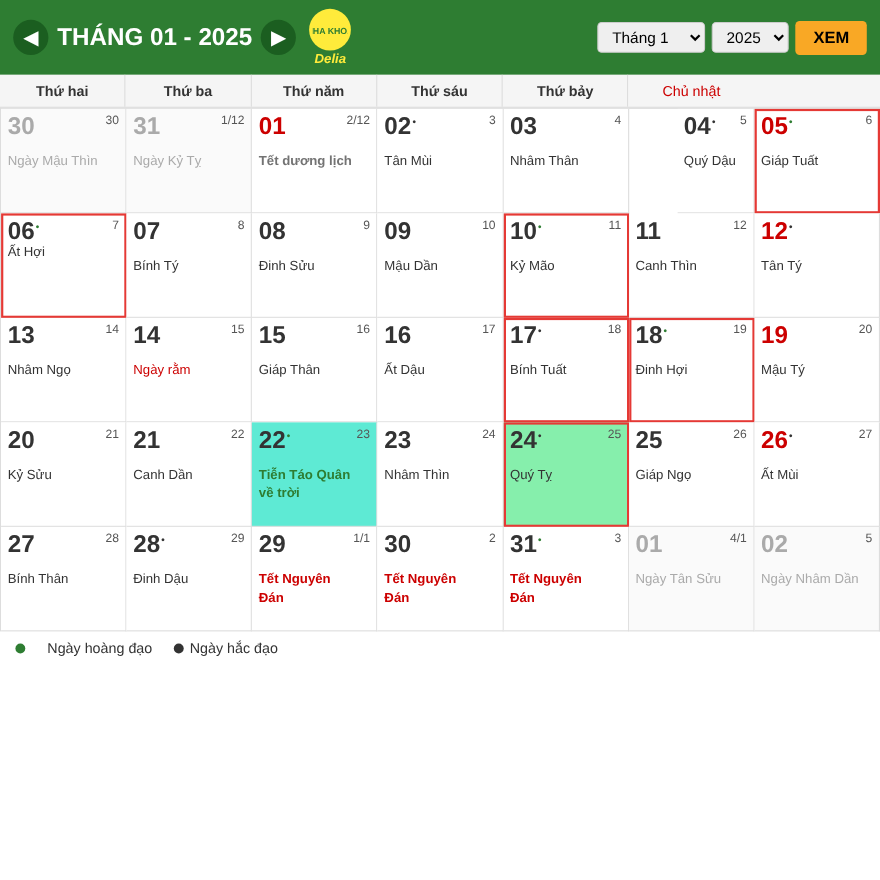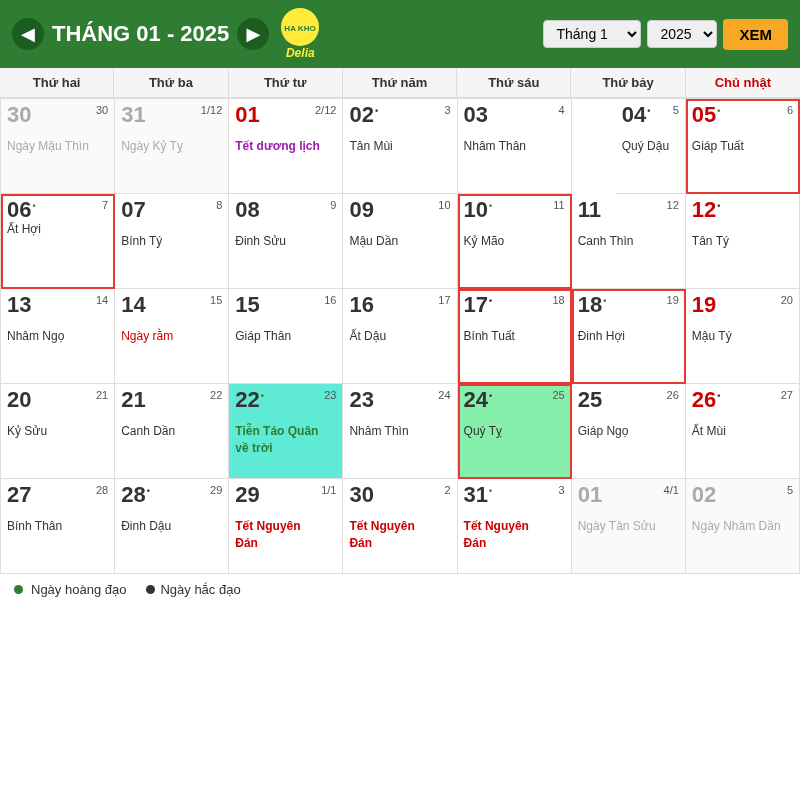--- a/index.html
+++ b/index.html
@@ -26,25 +26,24 @@
   <div style="display:flex;align-items:center;gap:6px;">
     <select id="month-select" style="padding:4px 8px;font-size:14px;border-radius:4px;border:1px solid #ccc;"><option value="Tháng 1">Tháng 1</option><option value="Tháng 2">Tháng 2</option><option value="Tháng 3">Tháng 3</option><option value="Tháng 4">Tháng 4</option><option value="Tháng 5">Tháng 5</option><option value="Tháng 6">Tháng 6</option><option value="Tháng 7">Tháng 7</option><option value="Tháng 8">Tháng 8</option><option value="Tháng 9">Tháng 9</option><option value="Tháng 10">Tháng 10</option><option value="Tháng 11">Tháng 11</option><option value="Tháng 12">Tháng 12</option></select>
     <select id="year-select" style="padding:4px 8px;font-size:14px;border-radius:4px;border:1px solid #ccc;"><option value="2023">2023</option><option value="2024">2024</option><option value="2025" selected="">2025</option><option value="2026">2026</option></select>
     <button style="background:#f9a825;color:#000;border:none;padding:7px 16px;font-size:15px;font-weight:bold;border-radius:4px;cursor:pointer;">XEM</button>
   </div>
 </div>
 
 <div style="display:grid;grid-template-columns:repeat(7,1fr);background:#f5f5f5;border-bottom:1px solid #ddd;" id="weekdays-row">
     <div style="text-align: center; padding: 7px 0px; font-size: 13px; font-weight: bold; border-right: 1px solid rgb(221, 221, 221); color: rgb(51, 51, 51);">Thứ hai</div>
     <div style="text-align: center; padding: 7px 0px; font-size: 13px; font-weight: bold; border-right: 1px solid rgb(221, 221, 221); color: rgb(51, 51, 51);">Thứ ba</div>
-    <div style="text-align: center; padding: 7px 0px; font-size: 13px; font-weight: bold; border-right: 1px solid rgb(221, 221, 221); color: rgb(51, 51, 51);">Thứ tư</div>
     <div style="text-align: center; padding: 7px 0px; font-size: 13px; font-weight: bold; border-right: 1px solid rgb(221, 221, 221); color: rgb(51, 51, 51);">Thứ năm</div>
     <div style="text-align: center; padding: 7px 0px; font-size: 13px; font-weight: bold; border-right: 1px solid rgb(221, 221, 221); color: rgb(51, 51, 51);">Thứ sáu</div>
     <div style="text-align: center; padding: 7px 0px; font-size: 13px; font-weight: bold; border-right: 1px solid rgb(221, 221, 221); color: rgb(51, 51, 51);">Thứ bảy</div>
-    <div style="text-align: center; padding: 7px 0px; font-size: 13px; font-weight: bold; border-right: none; color: rgb(204, 0, 0);">Chủ nhật</div>
+    <div style="text-align: center; padding: 7px 0px; font-size: 13px; font-weight: normal; border-right: none; color: rgb(204, 0, 0);">Chủ nhật</div>
   </div>
 
 <div style="display:grid;grid-template-columns:repeat(7,1fr);border-left:1px solid #ddd;border-top:1px solid #ddd;" id="calendar-grid">
     <div style="border-right: 1px solid rgb(221, 221, 221); border-bottom: 1px solid rgb(221, 221, 221); min-height: 95px; padding: 5px 6px; position: relative; background: rgb(250, 250, 250);">
       <div style="display: flex; justify-content: space-between; align-items: flex-start;">
         <span style="font-size: 22px; font-weight: bold; color: rgb(170, 170, 170); line-height: 1;">30</span>
         <span style="font-size: 11px; color: rgb(85, 85, 85); text-align: right;">30</span>
       </div>
       <div style="font-size: 12px; margin-top: 12px; line-height: 1.4; color: rgb(170, 170, 170);">Ngày Mậu Thìn</div>
     </div>
@@ -53,21 +52,21 @@
         <span style="font-size: 22px; font-weight: bold; color: rgb(170, 170, 170); line-height: 1;">31</span>
         <span style="font-size: 11px; color: rgb(85, 85, 85); text-align: right;">1/12</span>
       </div>
       <div style="font-size: 12px; margin-top: 12px; line-height: 1.4; color: rgb(170, 170, 170);">Ngày Kỷ Tỵ</div>
     </div>
     <div style="border-right: 1px solid rgb(221, 221, 221); border-bottom: 1px solid rgb(221, 221, 221); min-height: 95px; padding: 5px 6px; position: relative; background: rgb(255, 255, 255);">
       <div style="display: flex; justify-content: space-between; align-items: flex-start;">
         <span style="font-size: 22px; font-weight: bold; color: rgb(204, 0, 0); line-height: 1;">01</span>
         <span style="font-size: 11px; color: rgb(85, 85, 85); text-align: right;">2/12</span>
       </div>
-      <div style="font-size: 12px; margin-top: 12px; line-height: 1.4; color: #a21caf; font-weight: bold;">Tết dương lịch</div>
+      <div style="font-size: 12px; margin-top: 12px; line-height: 1.4; color: #737373; font-weight: bold;">Tết dương lịch</div>
     </div>
     <div style="border-right: 1px solid rgb(221, 221, 221); border-bottom: 1px solid rgb(221, 221, 221); min-height: 95px; padding: 5px 6px; position: relative; background: rgb(255, 255, 255);">
       <div style="display: flex; justify-content: space-between; align-items: flex-start;">
         <span style="font-size: 22px; font-weight: bold; color: rgb(51, 51, 51); line-height: 1;">02<sup style="font-size:9px;color:#333;margin-left:1px;">•</sup></span>
         <span style="font-size: 11px; color: rgb(85, 85, 85); text-align: right;">3</span>
       </div>
       <div style="font-size: 12px; margin-top: 12px; line-height: 1.4; color: rgb(51, 51, 51);">Tân Mùi</div>
     </div>
     <div style="border-right: 1px solid rgb(221, 221, 221); border-bottom: 1px solid rgb(221, 221, 221); min-height: 95px; padding: 5px 6px; position: relative; background: rgb(255, 255, 255);">
       <div style="display: flex; justify-content: space-between; align-items: flex-start;">
@@ -282,21 +281,21 @@
     <div style="border-right: 1px solid rgb(221, 221, 221); border-bottom: 1px solid rgb(221, 221, 221); min-height: 95px; padding: 5px 6px; position: relative; background: rgb(250, 250, 250);">
       <div style="display: flex; justify-content: space-between; align-items: flex-start;">
         <span style="font-size: 22px; font-weight: bold; color: rgb(170, 170, 170); line-height: 1;">02</span>
         <span style="font-size: 11px; color: rgb(85, 85, 85); text-align: right;">5</span>
       </div>
       <div style="font-size: 12px; margin-top: 12px; line-height: 1.4; color: rgb(170, 170, 170);">Ngày Nhâm Dần</div>
     </div>
   </div>
 
 <div style="display:flex;align-items:center;gap:20px;padding:8px 14px;font-size:13px;color:#333;">
-  <div style="display:flex;align-items:center;gap:8px;">
+  <div style="display:flex;align-items:center;gap:20px;">
     <span style="width:9px;height:9px;border-radius:50%;background:#2e7d32;display:inline-block;"></span>
     <span>Ngày hoàng đạo</span>
   </div>
   <div style="display:flex;align-items:center;gap:5px;">
     <span style="width:9px;height:9px;border-radius:50%;background:#333;display:inline-block;"></span>
     <span>Ngày hắc đạo</span>
   </div>
 </div>
 
 </body></html>

